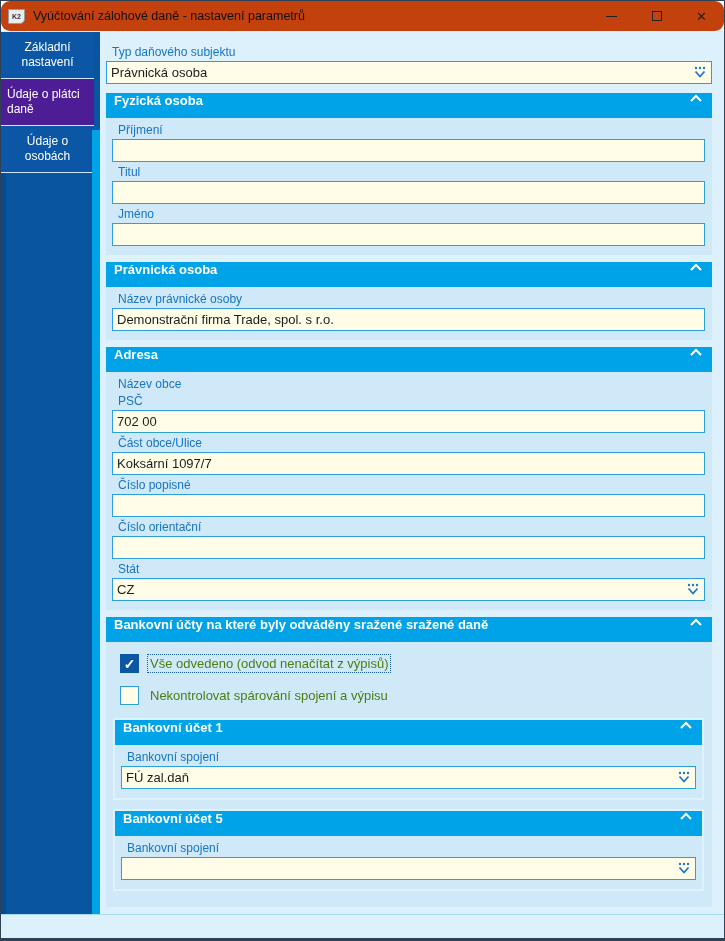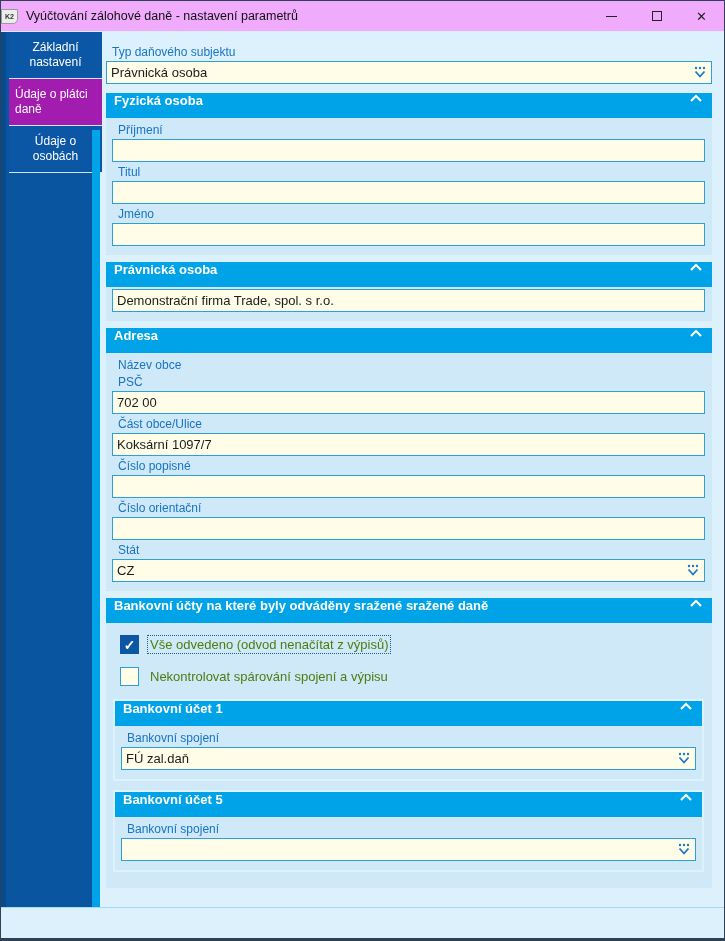--- a/index.html
+++ b/index.html
@@ -10,22 +10,24 @@
     border-bottom: 3px solid #2e4157;
     background: #fff;
     overflow: hidden;
     position: relative;
   }
   .win { width: 100%; height: 100%; display: flex; flex-direction: column; }
 
   
   .titlebar {
     height: 30px; flex: 0 0 30px;
-    background: #f0abfc;
+    background: #c2410c;
     display: flex; align-items: center;
+    padding-left: 7px;
+    border-radius: 9px;
   }
   .app-icon {
     width: 17px; height: 15px;
     border: 1px solid #9a9a9a;
     background: #ececec;
     color: #333;
     font-size: 7px; font-weight: bold;
     display: flex; align-items: center; justify-content: center;
     margin-right: 8px;
     border-bottom-right-radius: 5px;
@@ -48,33 +50,33 @@
     border-top: 1px solid #d9eefb;
   }
   .sidebar::before {
     content: ""; position: absolute; left: 0; top: 0; bottom: 0; width: 5px;
     background: #084a8b;
   }
   .accent-strip {
     position: absolute; left: 91px; top: 98px; bottom: 0; width: 8px;
     background: #00a2e8;
   }
-  .tabs { position: relative; margin-left: 8px; }
+  .tabs { position: relative; margin-left: 0; }
   .tab {
     width: 93px; min-height: 47px;
     background: #0b57a6;
     color: #fff; font-size: 12px; line-height: 1.25;
     display: flex; align-items: center; justify-content: center;
     text-align: center;
     padding: 4px 5px;
     border-bottom: 1px solid #cfe7f7;
     cursor: default;
   }
   .tab.active {
-    background: #a21caf;
+    background: #4c1d95;
     justify-content: flex-start; text-align: left;
     padding-left: 6px;
   }
 
   
   .content {
     flex: 1;
     background: #dcf1fb;
     border-top: 1px solid #d9eefb;
     padding: 10px 12px 0 6px;
@@ -242,20 +244,21 @@
         <div class="sec-h">
           <span>Právnická osoba</span>
           <span class="collapse">
             <svg width="14" height="10" viewBox="0 0 14 10">
                 <path d="M2 8 L7 3 L12 8" fill="none" stroke="#fff" stroke-width="2"></path>
               </svg>
           </span>
         </div>
         <div class="sec-body">
           <div class="field">
+            <label class="flabel">Název právnické osoby</label>
             <div class="fbox">
               <input value="Demonstrační firma Trade, spol. s r.o." style="">
             </div>
           </div>
         </div>
       </div>
 
       <div class="section">
         <div class="sec-h">
           <span>Adresa</span>

